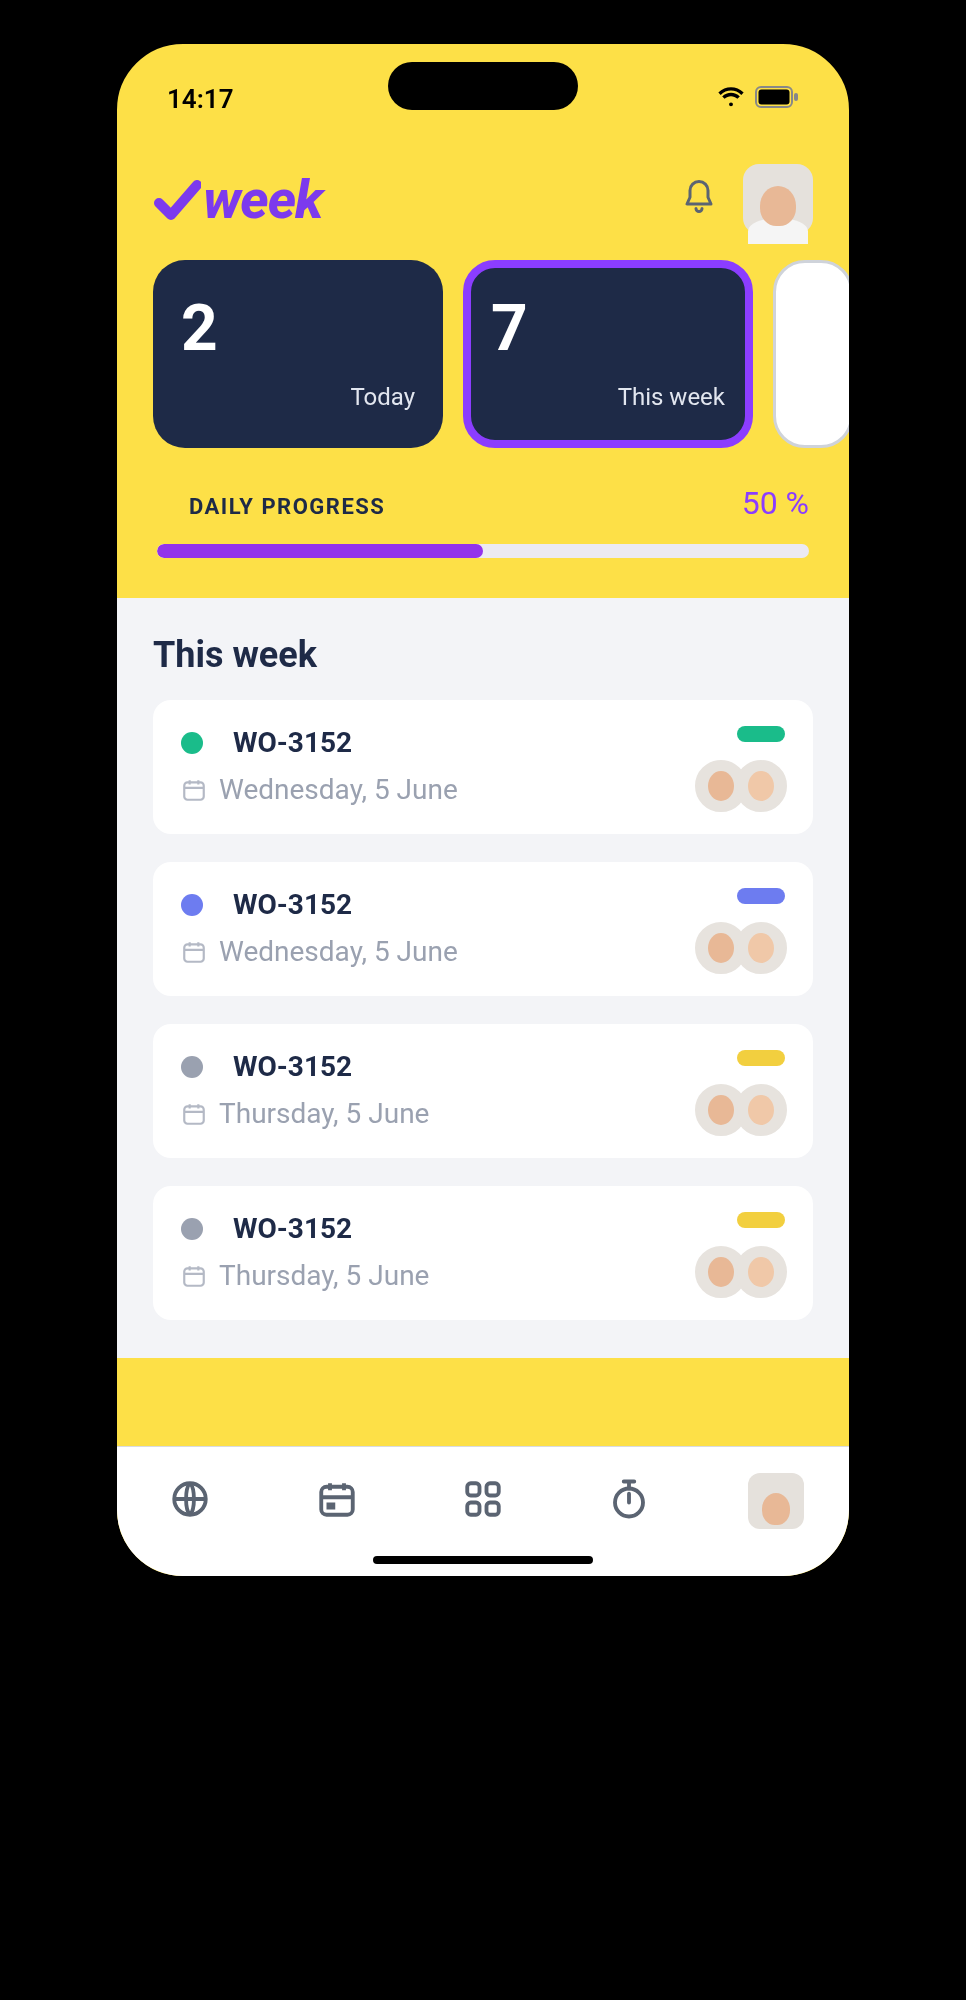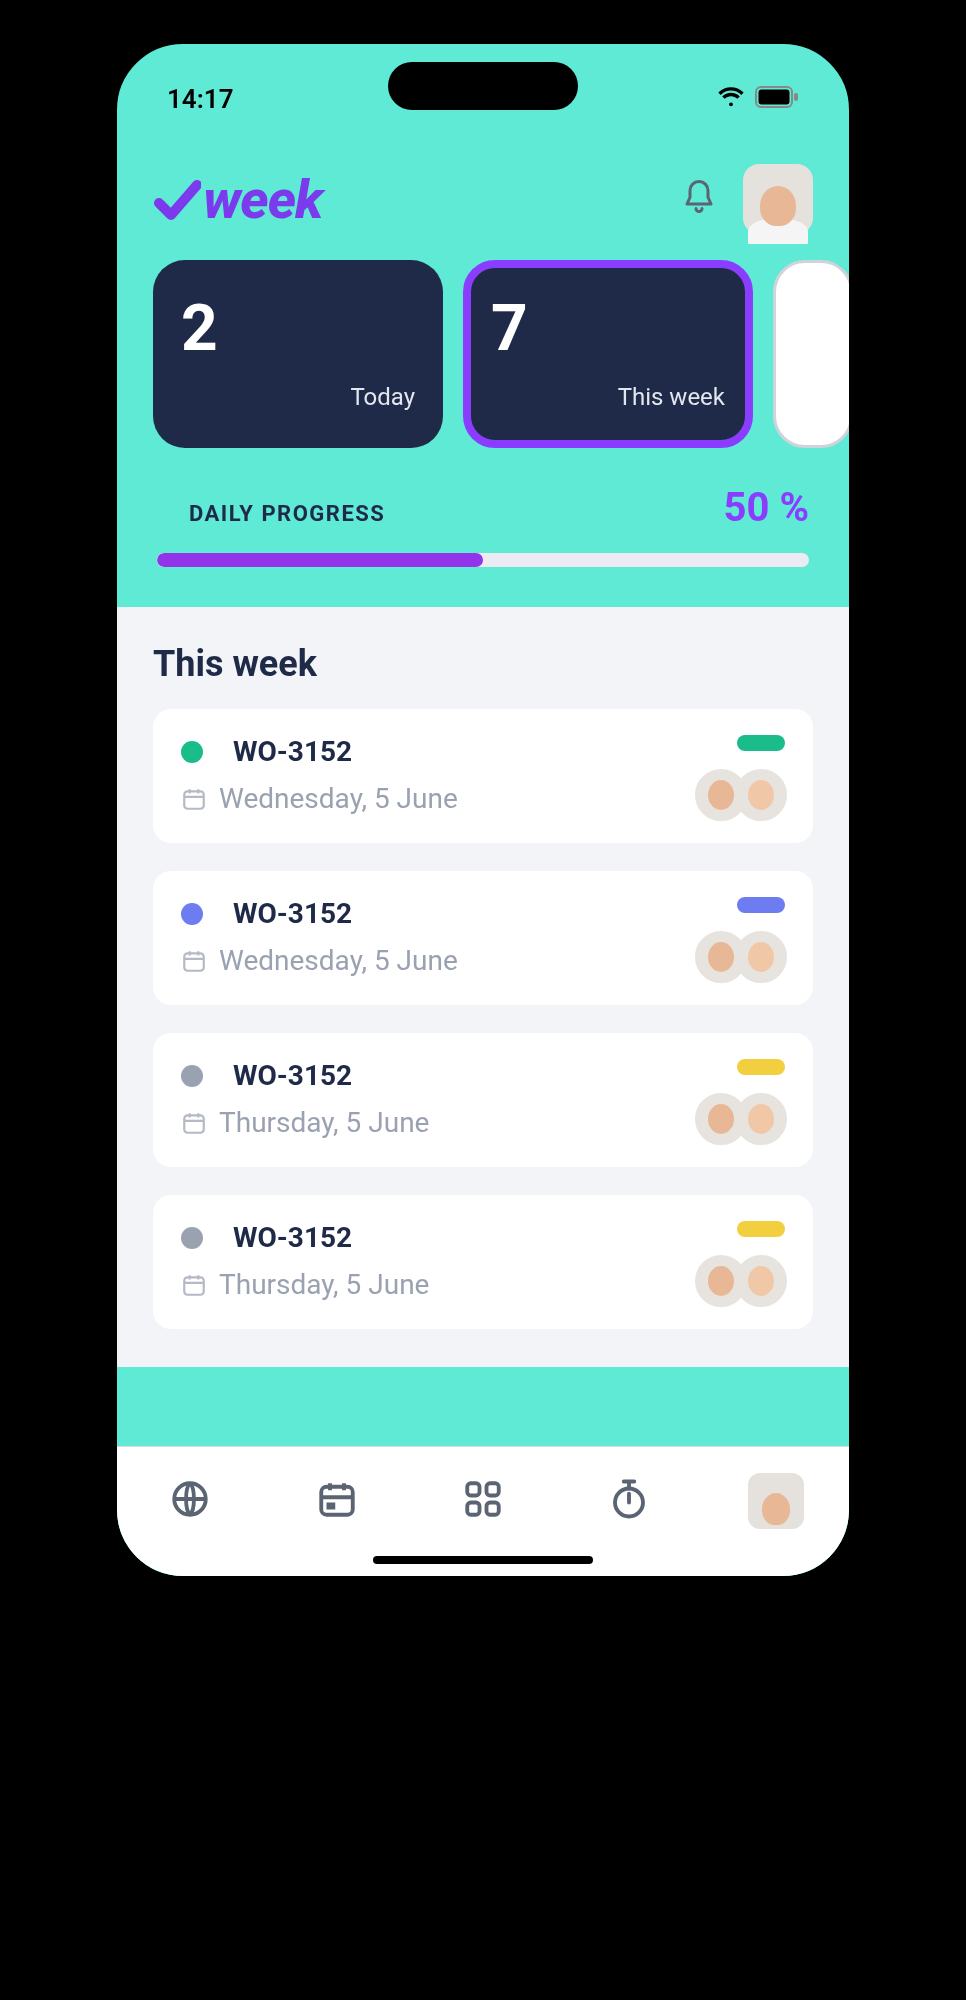--- a/index.html
+++ b/index.html
@@ -6,21 +6,21 @@
   body {
     font-family: -apple-system, BlinkMacSystemFont, "Segoe UI", Roboto, sans-serif;
     background: #000;
     display: flex;
     justify-content: center;
     padding: 30px;
   }
   .phone-frame {
     width: 760px;
     height: 1560px;
-    background: #5eead4;
+    background: #fde047;
     border: 14px solid #000;
     border-radius: 80px;
     position: relative;
     overflow: hidden;
     box-shadow: 0 0 40px rgba(0,0,0,0.6);
   }
   .notch {
     position: absolute;
     top: 18px;
     left: 50%;
@@ -122,21 +122,21 @@
   }
   .progress-head {
     display:flex; justify-content:space-between; align-items:baseline;
   }
   .progress-title {
     font-size:22px; font-weight:700; letter-spacing:1.5px;
     color:#1e2a47;
     margin-left:32px;
   }
   .progress-pct {
-    font-size:40px; font-weight:700; color:#8b3dff;
+    font-size:32px; font-weight:400; color:#8b3dff;
   }
   .progress-bar {
     margin-top:22px;
     height:14px;
     background:#eceaf2;
     border-radius:20px;
     overflow:hidden;
   }
   .progress-fill {
     height:100%;

